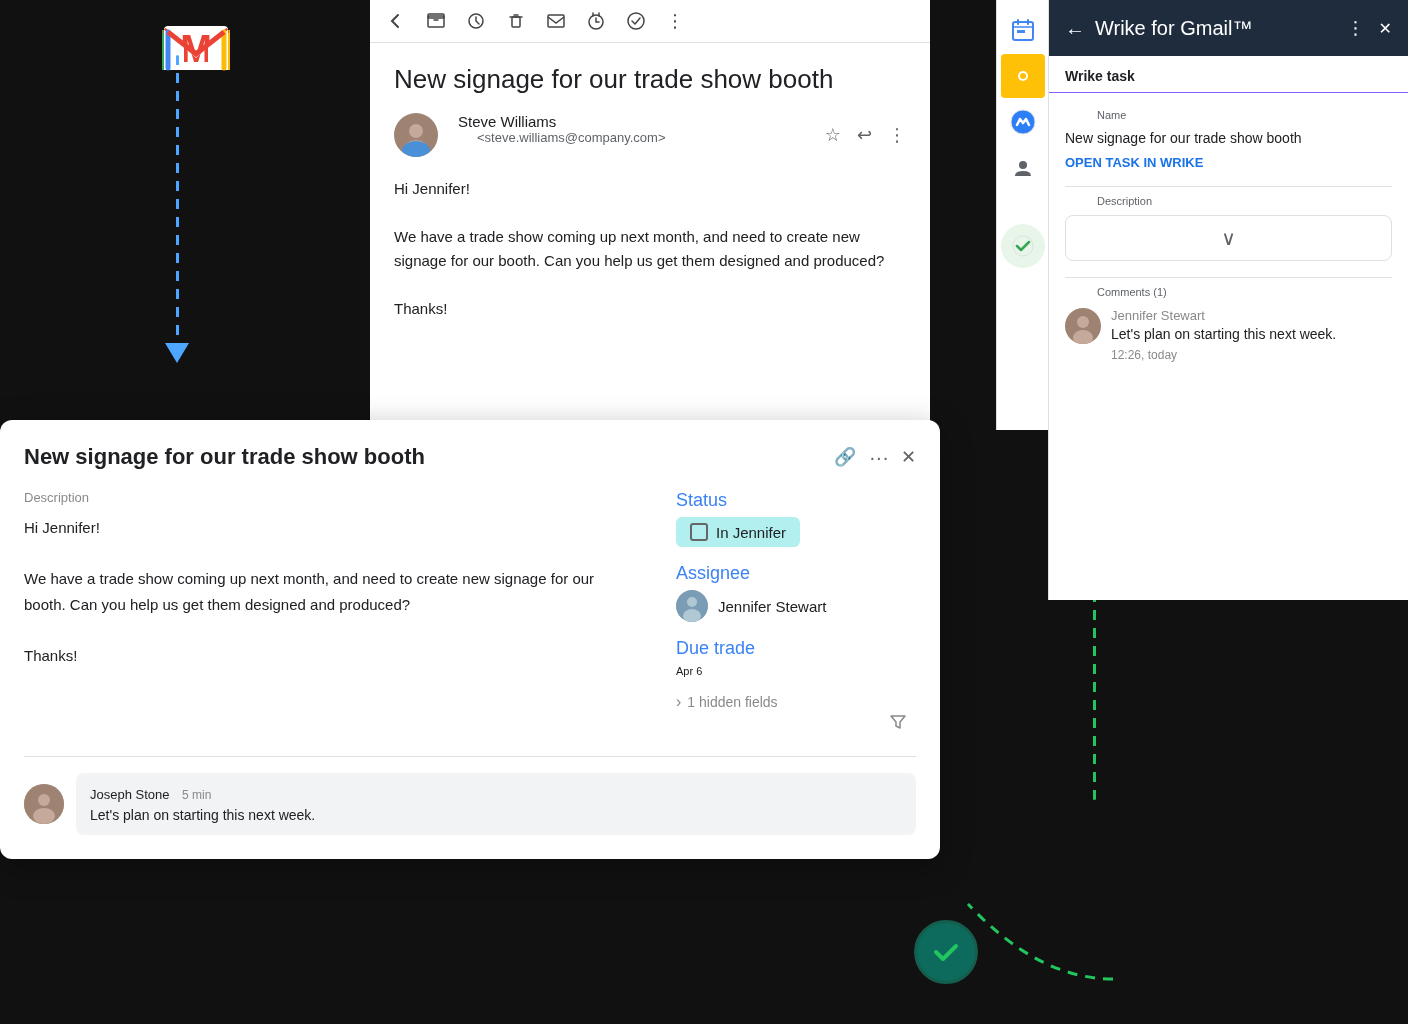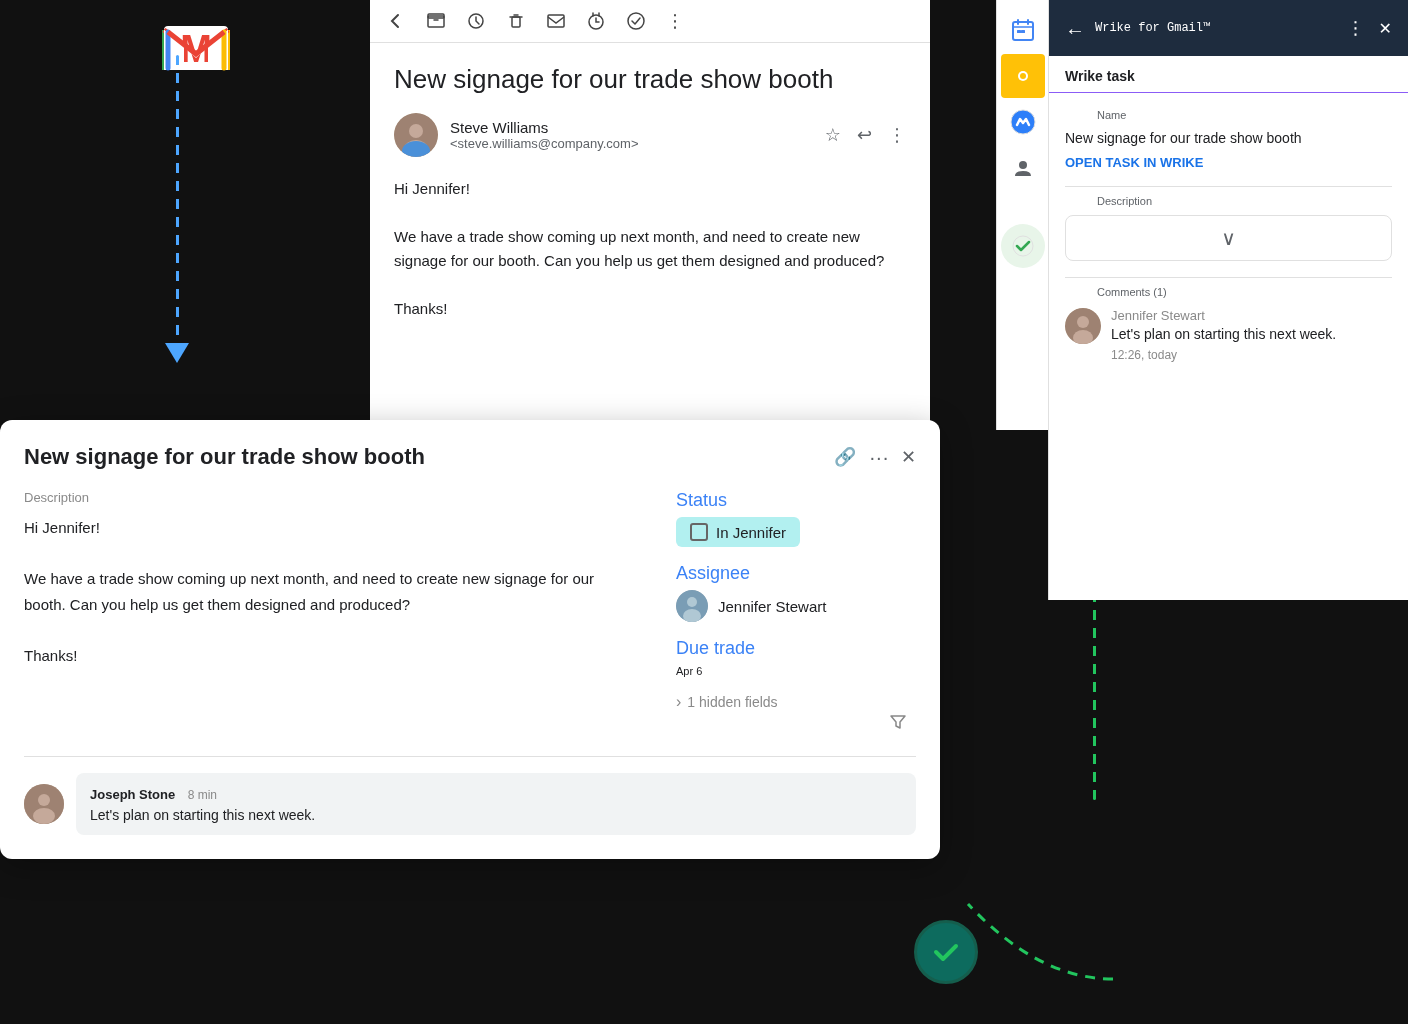--- a/index.html
+++ b/index.html
@@ -116,22 +116,21 @@
     .email-subject {
       font-size: 26px;
       font-weight: 400;
       color: #202124;
       line-height: 1.3;
       margin-bottom: 16px;
     }
 
     .sender-row {
       display: flex;
-      align-items: center;
-      gap: 12px;
+      gap: 20px;
       margin-bottom: 20px;
     }
 
     .sender-avatar {
       width: 44px;
       height: 44px;
       border-radius: 50%;
       background: #c5b4a0;
       overflow: hidden;
       flex-shrink: 0;
@@ -146,20 +145,21 @@
 
     .sender-name {
       font-size: 15px;
       font-weight: 500;
       color: #202124;
     }
 
     .sender-email {
       font-size: 13px;
       color: #5f6368;
+      margin-left: 19px;
     }
 
     .sender-actions {
       display: flex;
       gap: 16px;
       align-items: center;
       color: #5f6368;
     }
 
     .email-body {
@@ -184,24 +184,23 @@
       background: #1e2c3e;
       color: #fff;
       padding: 10px 16px;
       display: flex;
       align-items: center;
       gap: 10px;
       height: 56px;
     }
 
     .wrike-header-title {
-      font-size: 12px;
+      font-size: 20px;
       font-weight: 500;
       flex: 1;
-      font-family: Liberation Mono, monospace;
     }
 
     .wrike-header-back {
       font-size: 20px;
       cursor: pointer;
     }
 
     .wrike-header-icons {
       display: flex;
       gap: 14px;
@@ -407,21 +406,21 @@
 
     .comment-bubble {
       flex: 1;
       background: #f1f3f4;
       border-radius: 8px;
       padding: 12px 14px;
     }
 
     .comment-bubble-author {
       font-size: 13px;
-      font-weight: 700;
+      font-weight: 400;
       color: #202124;
     }
 
     .comment-bubble-time {
       font-size: 12px;
       color: #8a8a8a;
       margin-left: 8px;
     }
 
     .comment-bubble-text {
@@ -795,18 +794,18 @@
     <div class="comment-user-avatar">
       <svg width="40" height="40" viewBox="0 0 40 40">
         <circle cx="20" cy="20" r="20" fill="#9e8272"></circle>
         <circle cx="20" cy="16" r="6" fill="#c5a99a"></circle>
         <ellipse cx="20" cy="32" rx="11" ry="8" fill="#c5a99a"></ellipse>
       </svg>
     </div>
     <div class="comment-bubble">
       <div>
         <span class="comment-bubble-author">Joseph Stone</span>
-        <span class="comment-bubble-time">8 min</span>
+        <span class="comment-bubble-time">5 min</span>
       </div>
       <div class="comment-bubble-text">Let's plan on starting this next week.</div>
     </div>
   </div>
 </div>
 
 </body></html>

